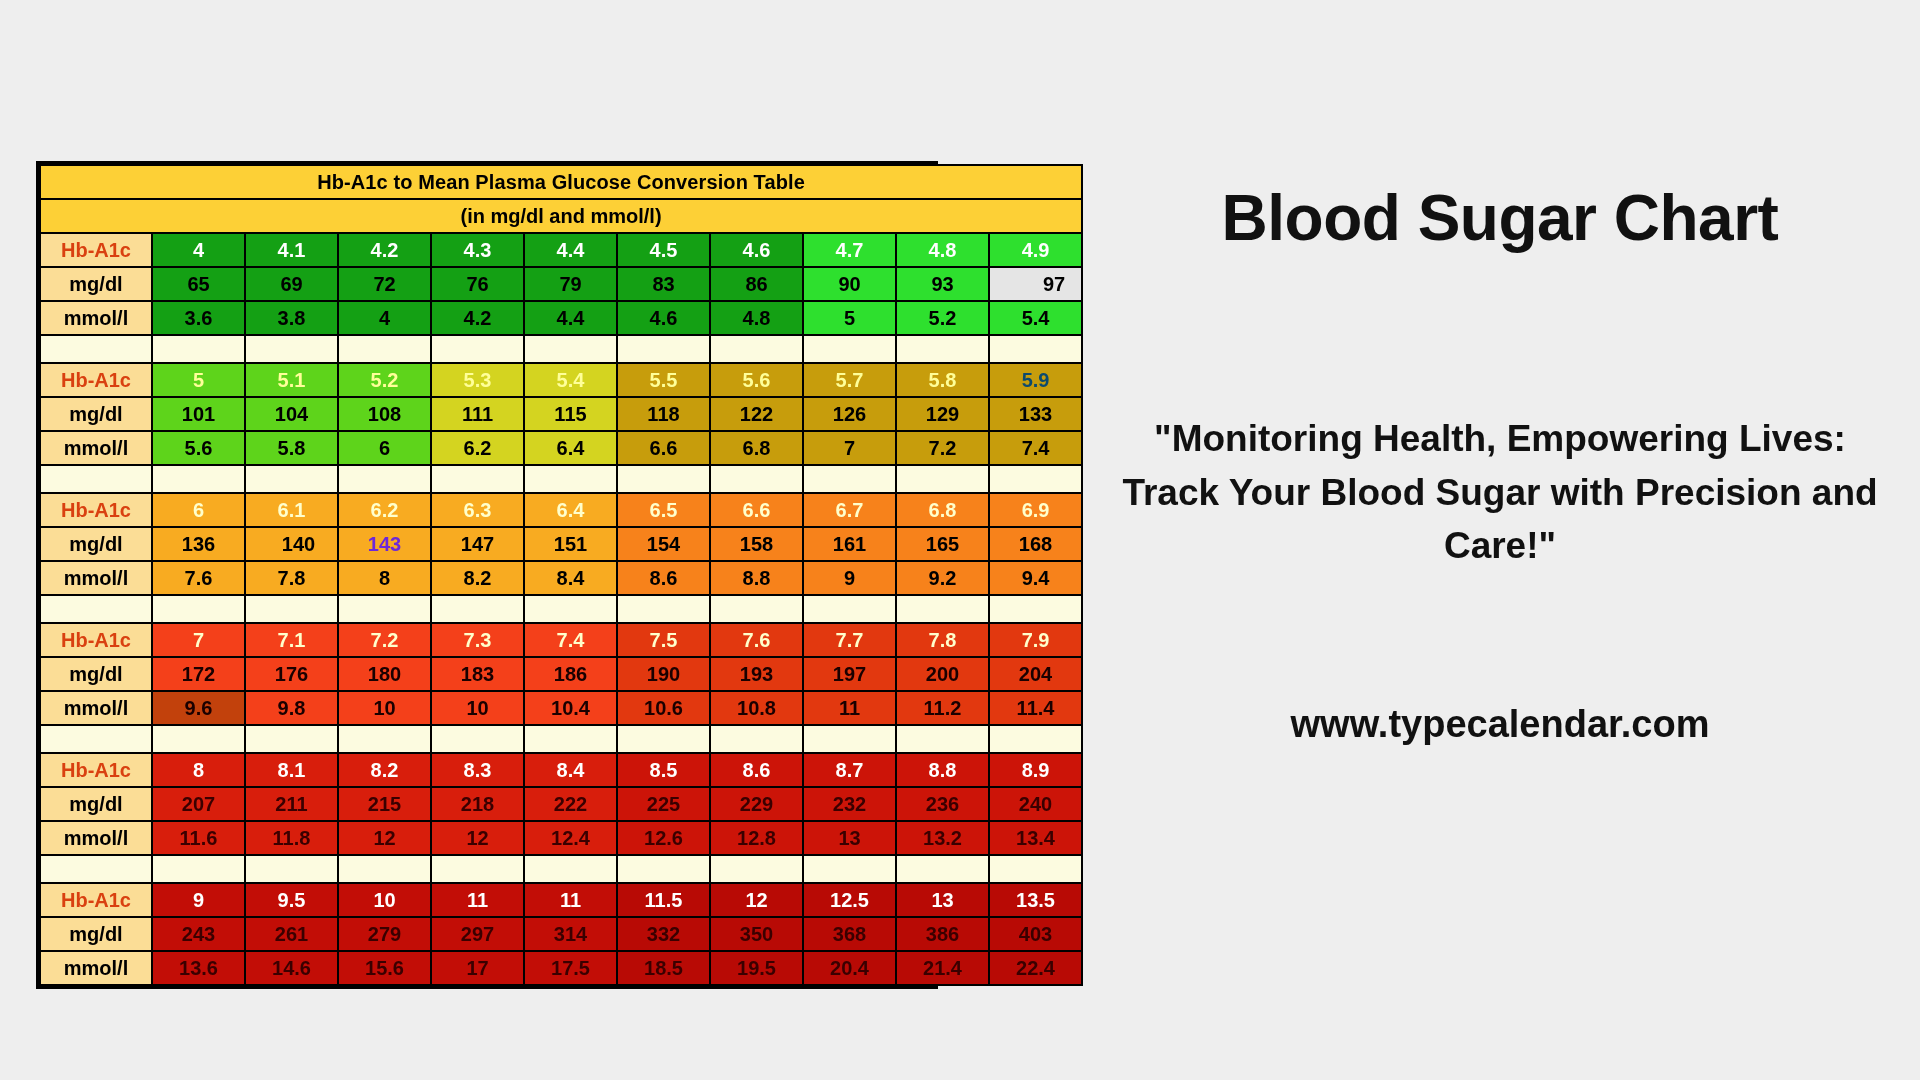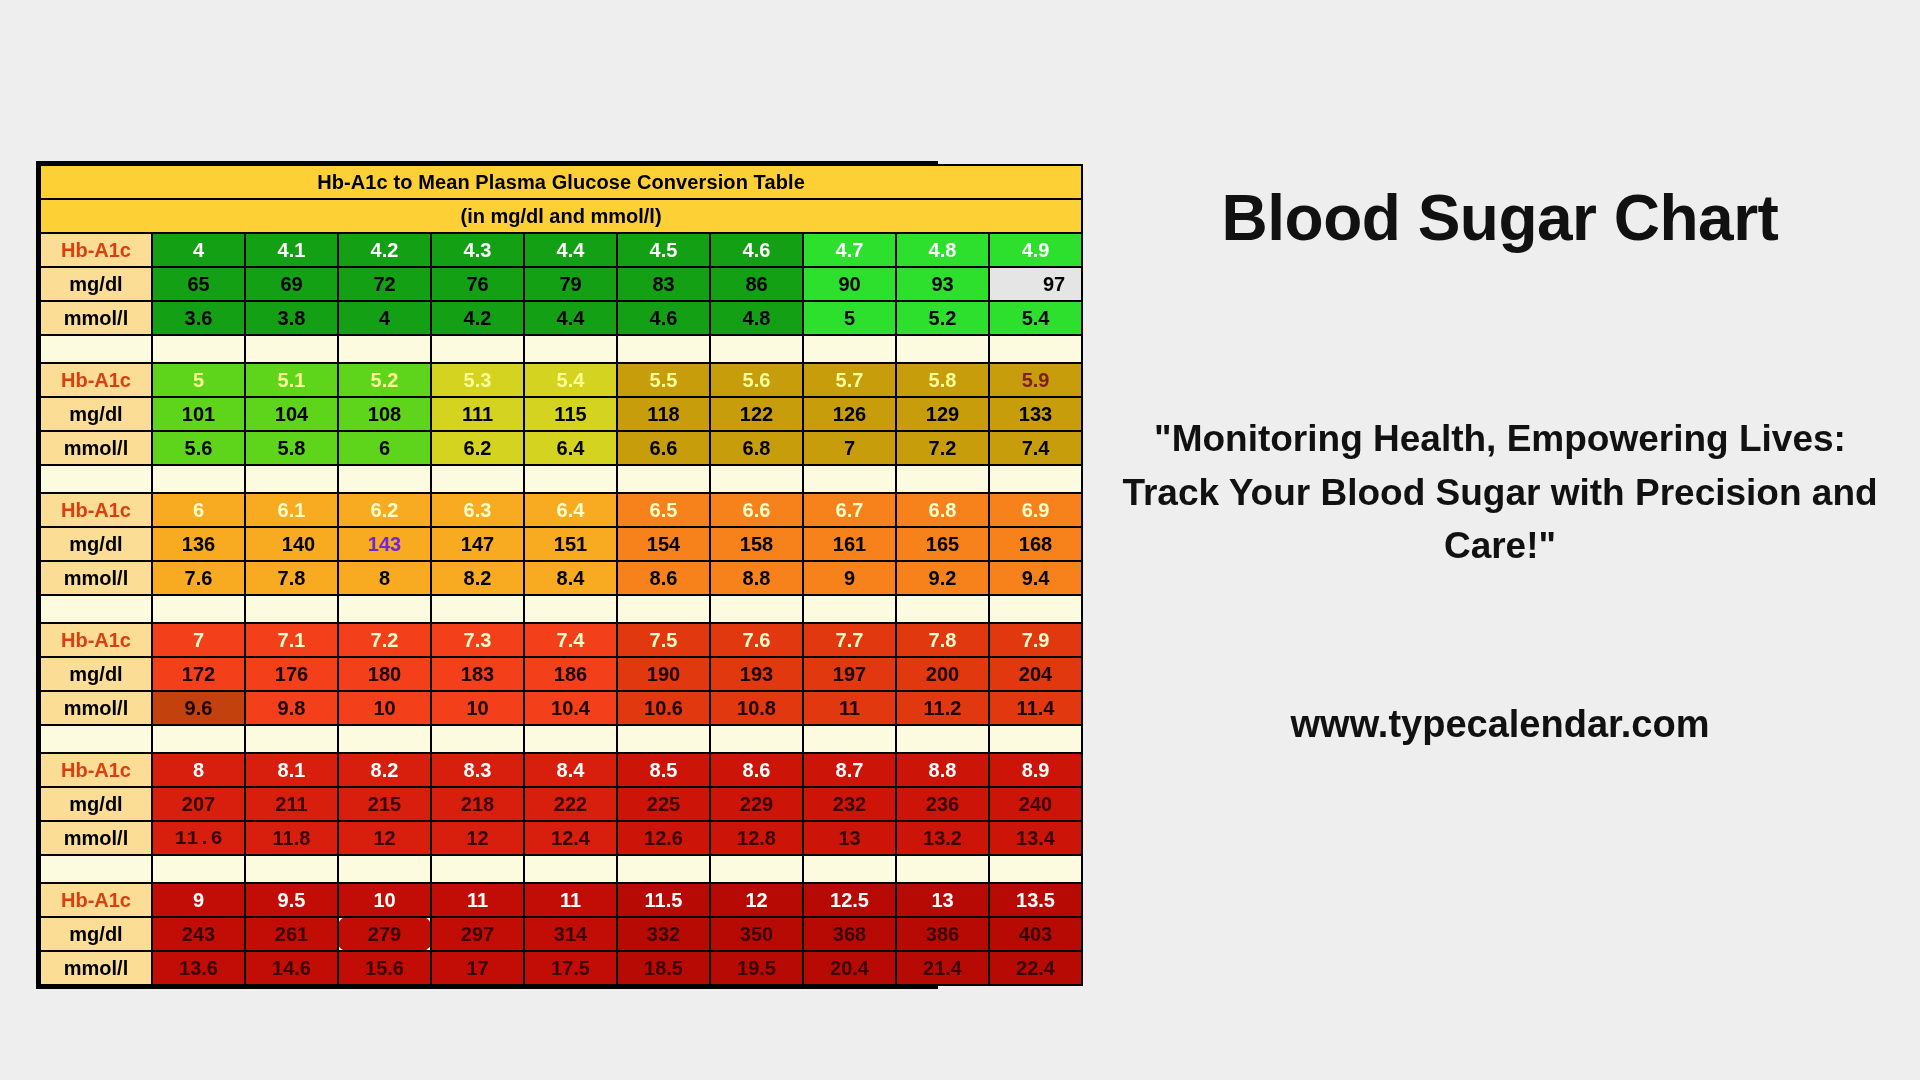--- a/index.html
+++ b/index.html
@@ -161,21 +161,21 @@
             <td class="rowlabel hba1c">Hb-A1c</td>
             <td style="background: rgb(94, 212, 27); color: rgb(255, 255, 153);">5</td>
             <td style="background: rgb(94, 212, 27); color: rgb(255, 255, 153);">5.1</td>
             <td style="background: rgb(94, 212, 27); color: rgb(255, 255, 153);">5.2</td>
             <td style="background: rgb(212, 212, 32); color: rgb(255, 255, 153);">5.3</td>
             <td style="background: rgb(212, 212, 32); color: rgb(255, 255, 153);">5.4</td>
             <td style="background: rgb(199, 157, 12); color: rgb(255, 255, 153);">5.5</td>
             <td style="background: rgb(199, 157, 12); color: rgb(255, 255, 153);">5.6</td>
             <td style="background: rgb(199, 157, 12); color: rgb(255, 255, 153);">5.7</td>
             <td style="background: rgb(199, 157, 12); color: rgb(255, 255, 153);">5.8</td>
-            <td style="background: rgb(199, 157, 12); color: #7f1d1d;">5.9</td>
+            <td style="background: rgb(199, 157, 12); color: #0c4a6e;">5.9</td>
           </tr>
           <tr>
             <td class="rowlabel unit">mg/dl</td>
             <td style="background: rgb(94, 212, 27); color: rgb(0, 0, 0);">101</td>
             <td style="background: rgb(94, 212, 27); color: rgb(0, 0, 0);">104</td>
             <td style="background: rgb(94, 212, 27); color: rgb(0, 0, 0);">108</td>
             <td style="background: rgb(212, 212, 32); color: rgb(0, 0, 0);">111</td>
             <td style="background: rgb(212, 212, 32); color: rgb(0, 0, 0);">115</td>
             <td style="background: rgb(199, 157, 12); color: rgb(0, 0, 0);">118</td>
             <td style="background: rgb(199, 157, 12); color: rgb(0, 0, 0);">122</td>
@@ -334,21 +334,21 @@
             <td style="background: rgb(216, 30, 12); color: rgb(58, 0, 0);">218</td>
             <td style="background: rgb(216, 30, 12); color: rgb(58, 0, 0);">222</td>
             <td style="background: rgb(204, 20, 8); color: rgb(58, 0, 0);">225</td>
             <td style="background: rgb(204, 20, 8); color: rgb(58, 0, 0);">229</td>
             <td style="background: rgb(204, 20, 8); color: rgb(58, 0, 0);">232</td>
             <td style="background: rgb(204, 20, 8); color: rgb(58, 0, 0);">236</td>
             <td style="background: rgb(204, 20, 8); color: rgb(58, 0, 0);">240</td>
           </tr>
           <tr>
             <td class="rowlabel unit">mmol/l</td>
-            <td style="background: rgb(216, 30, 12); color: rgb(58, 0, 0); font-family: Liberation Mono, monospace;">11.6</td>
+            <td style="background: rgb(216, 30, 12); color: rgb(58, 0, 0);">11.6</td>
             <td style="background: rgb(216, 30, 12); color: rgb(58, 0, 0);">11.8</td>
             <td style="background: rgb(216, 30, 12); color: rgb(58, 0, 0);">12</td>
             <td style="background: rgb(216, 30, 12); color: rgb(58, 0, 0);">12</td>
             <td style="background: rgb(216, 30, 12); color: rgb(58, 0, 0);">12.4</td>
             <td style="background: rgb(204, 20, 8); color: rgb(58, 0, 0);">12.6</td>
             <td style="background: rgb(204, 20, 8); color: rgb(58, 0, 0);">12.8</td>
             <td style="background: rgb(204, 20, 8); color: rgb(58, 0, 0);">13</td>
             <td style="background: rgb(204, 20, 8); color: rgb(58, 0, 0);">13.2</td>
             <td style="background: rgb(204, 20, 8); color: rgb(58, 0, 0);">13.4</td>
           </tr>
@@ -375,21 +375,21 @@
             <td style="background: rgb(184, 10, 5); color: rgb(255, 255, 255);">11.5</td>
             <td style="background: rgb(184, 10, 5); color: rgb(255, 255, 255);">12</td>
             <td style="background: rgb(184, 10, 5); color: rgb(255, 255, 255);">12.5</td>
             <td style="background: rgb(184, 10, 5); color: rgb(255, 255, 255);">13</td>
             <td style="background: rgb(184, 10, 5); color: rgb(255, 255, 255);">13.5</td>
           </tr>
           <tr>
             <td class="rowlabel unit">mg/dl</td>
             <td style="background: rgb(194, 13, 6); color: rgb(58, 0, 0);">243</td>
             <td style="background: rgb(194, 13, 6); color: rgb(58, 0, 0);">261</td>
-            <td style="background: rgb(194, 13, 6); color: rgb(58, 0, 0); border-radius: 9px;">279</td>
+            <td style="background: rgb(194, 13, 6); color: rgb(58, 0, 0);">279</td>
             <td style="background: rgb(194, 13, 6); color: rgb(58, 0, 0);">297</td>
             <td style="background: rgb(194, 13, 6); color: rgb(58, 0, 0); margin-top: 20px;">314</td>
             <td style="background: rgb(184, 10, 5); color: rgb(58, 0, 0);">332</td>
             <td style="background: rgb(184, 10, 5); color: rgb(58, 0, 0);">350</td>
             <td style="background: rgb(184, 10, 5); color: rgb(58, 0, 0);">368</td>
             <td style="background: rgb(184, 10, 5); color: rgb(58, 0, 0);">386</td>
             <td style="background: rgb(184, 10, 5); color: rgb(58, 0, 0);">403</td>
           </tr>
           <tr>
             <td class="rowlabel unit">mmol/l</td>

